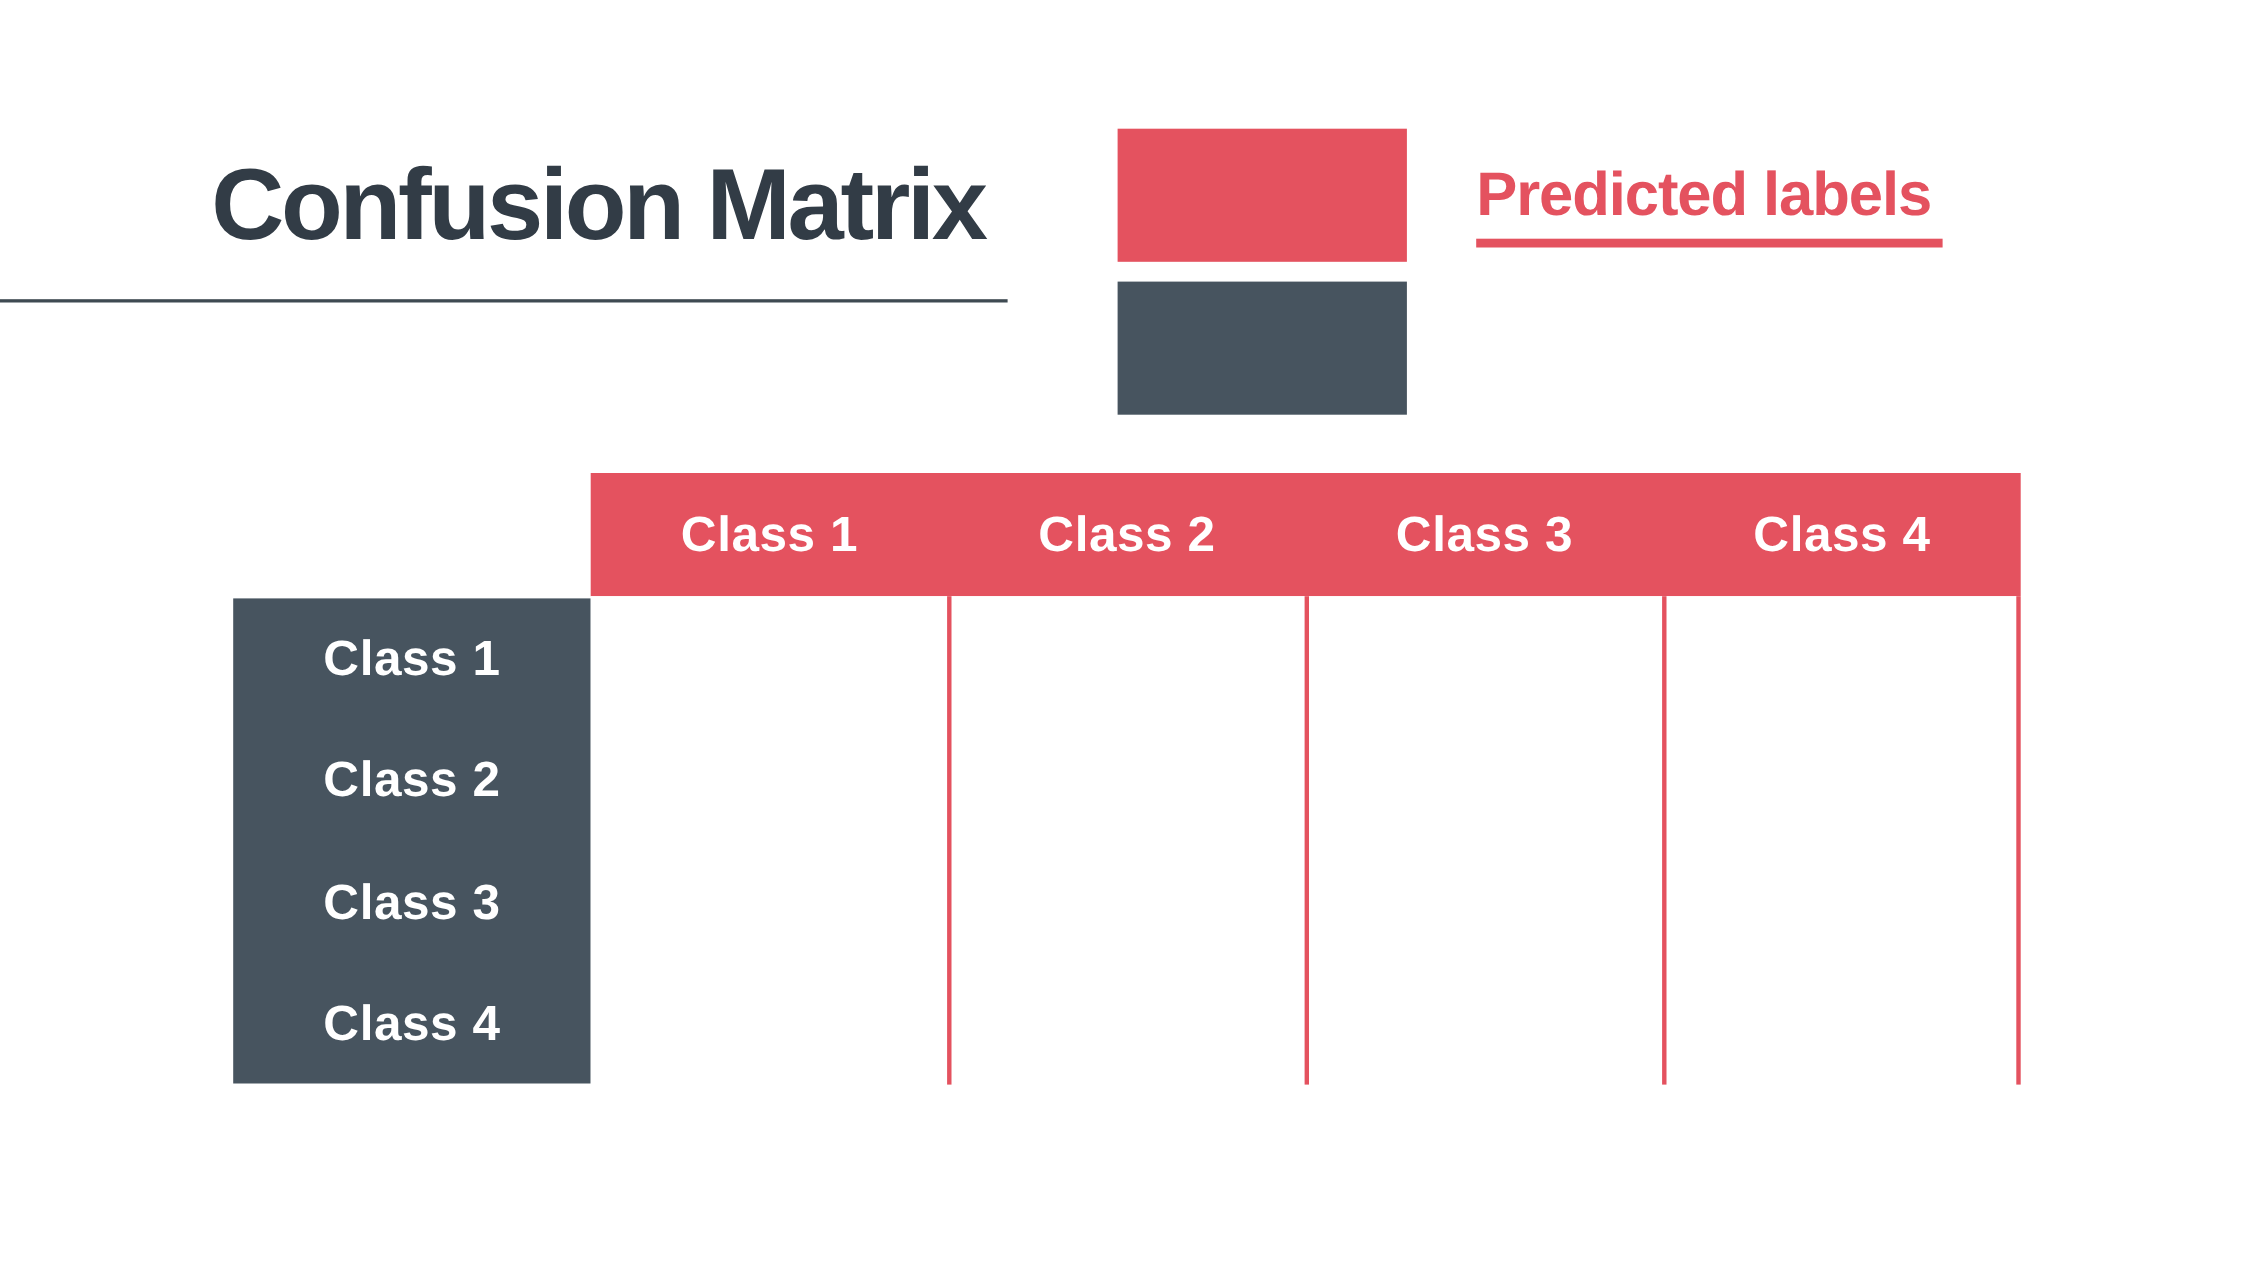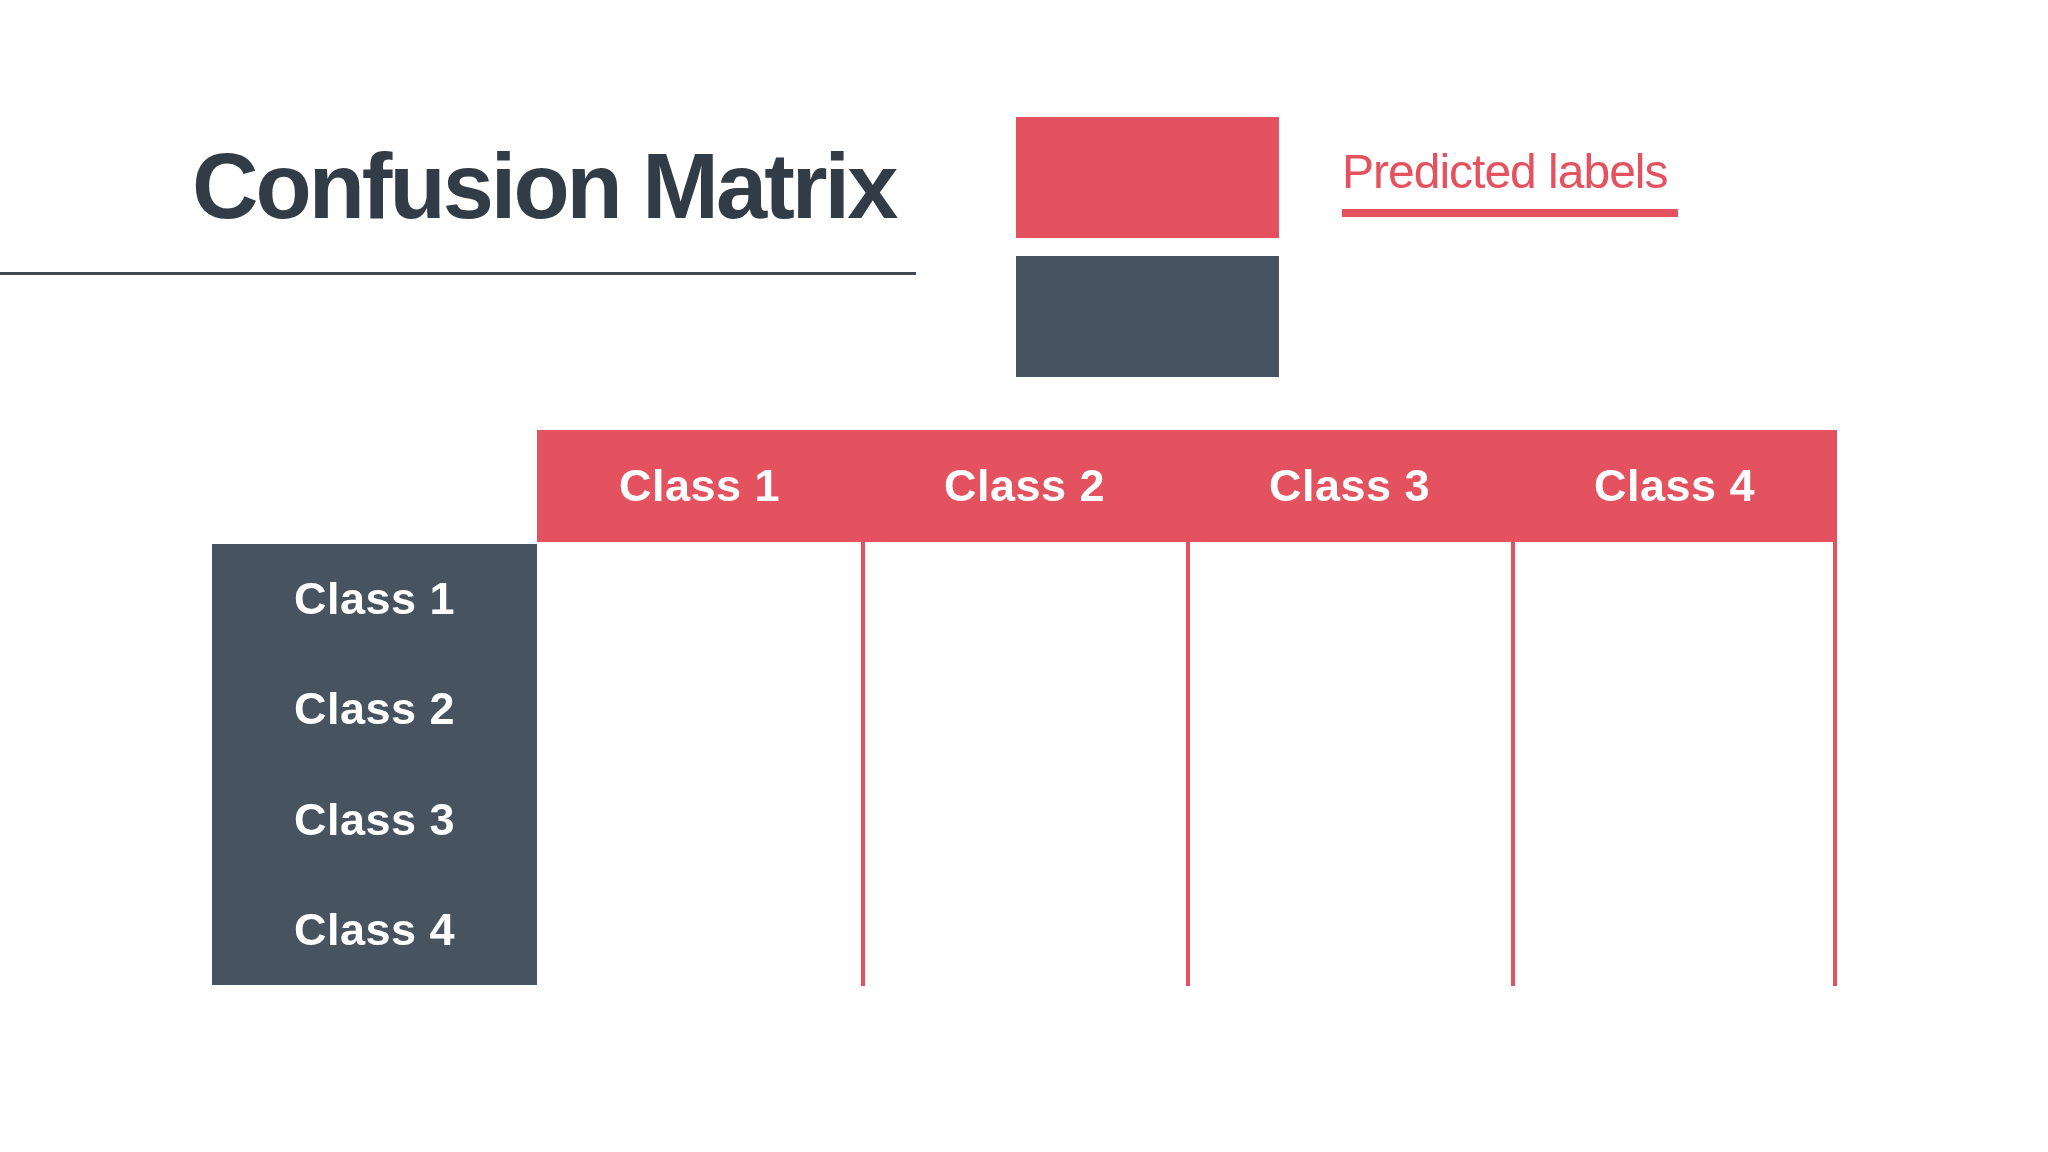--- a/index.html
+++ b/index.html
@@ -31,21 +31,21 @@
     position:absolute;left:0;top:272px;
     width:916px;height:3px;
     background:var(--rule-dark);
   }
   
   .swatch{position:absolute;width:263px;height:121px;}
   .swatch-predicted{left:1016px;top:117px;background:var(--predicted-red);}
   .swatch-true{left:1016px;top:256px;background:var(--true-slate);}
   .legend-label{
     position:absolute;left:1342px;
-    font-weight:normal;font-size:48px;line-height:1;letter-spacing:-1px;
+    font-weight:bold;font-size:56px;line-height:1;letter-spacing:-1px;
     white-space:nowrap;
   }
   .legend-label-predicted{
     top:148px;color:var(--predicted-red);
     padding:0 10px 13px 0;
     border-bottom:8px solid var(--predicted-red);
   }
   .legend-label-true{
     top:288px;color:var(--title-text);
     padding:0 8px 1px 0;

